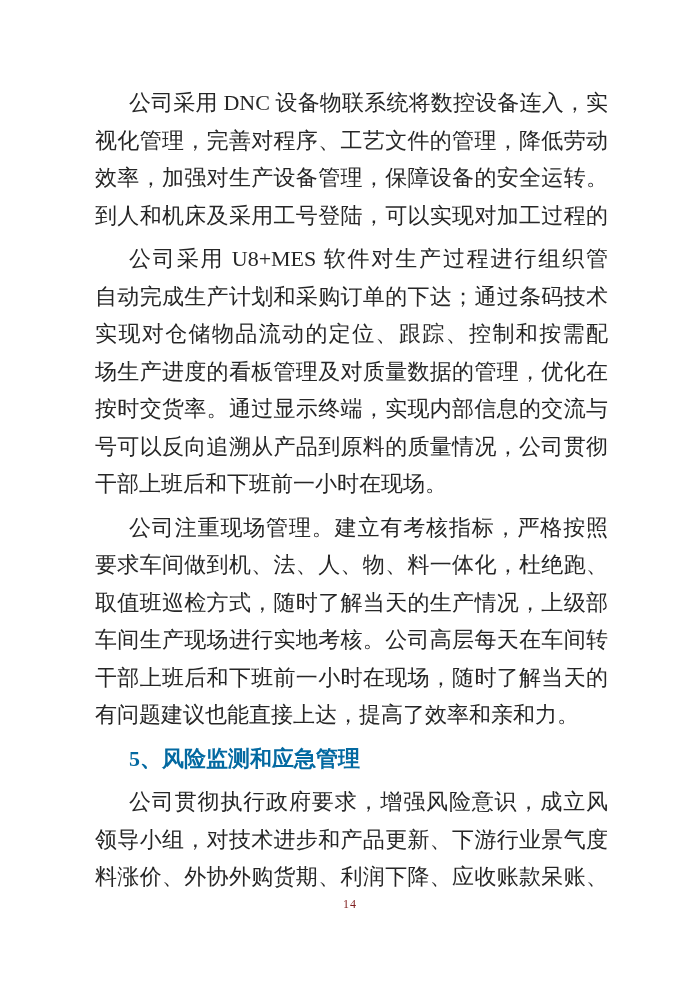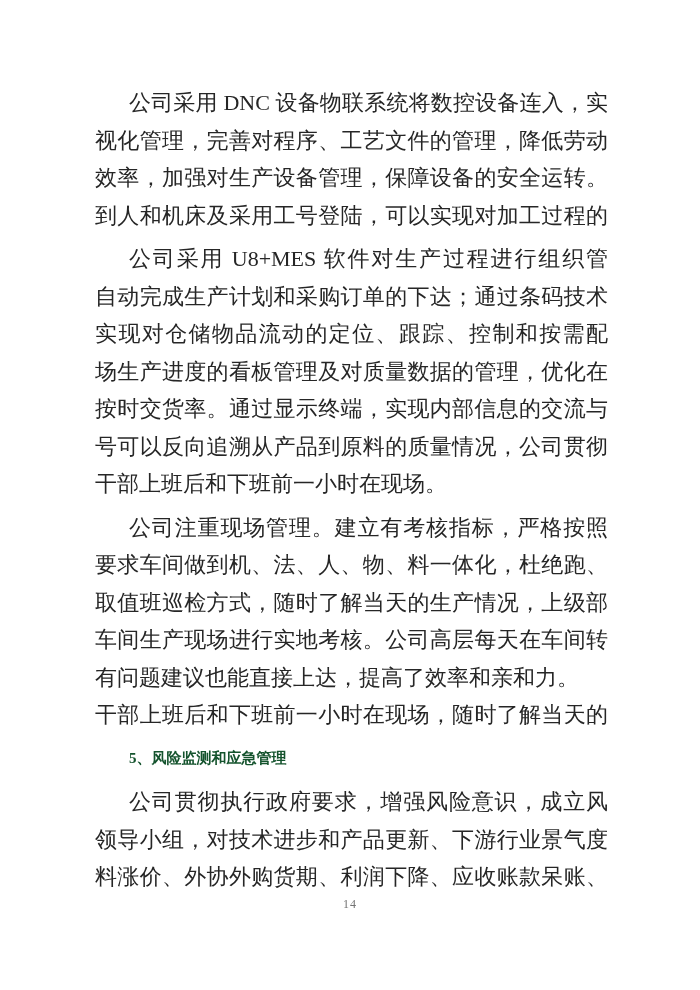--- a/index.html
+++ b/index.html
@@ -37,37 +37,37 @@
     white-space: nowrap-none; 
   }
   .para .line.first {
     text-indent: 34px;
   }
   .para .line.last {
     text-align-last: left;
   }
   .para.heading .line {
     font-weight: bold;
-    font-size: 15px;
+    font-size: 22px;
     text-align: left;
     text-align-last: left;
     text-indent: 34px;
-    color: #14532d;
+    color: #0369a1;
   }
   .page-footer {
     position: absolute;
     top: 894px;
     left: 0;
     width: 700px;
     text-align: center;
   }
   .page-number {
     font-size: 12px;
     line-height: 20px;
-    color: #737373;
+    color: #7f1d1d;
     letter-spacing: 1px;
     text-align: center;
   }
 </style>
 </head>
 <body>
 
 <div class="page">
   <div class="doc-body">
       <div class="para body">
@@ -83,22 +83,22 @@
         <div class="line">场生产进度的看板管理及对质量数据的管理，优化在制品生产，提高</div>
         <div class="line">按时交货率。通过显示终端，实现内部信息的交流与互动。按机床编</div>
         <div class="line">号可以反向追溯从产品到原料的质量情况，公司贯彻执行政府要求</div>
         <div class="line last">干部上班后和下班前一小时在现场。</div>
       </div>
       <div class="para body">
         <div class="line first">公司注重现场管理。建立有考核指标，严格按照 6S 提高生产。</div>
         <div class="line">要求车间做到机、法、人、物、料一体化，杜绝跑、冒、滴、漏，采</div>
         <div class="line">取值班巡检方式，随时了解当天的生产情况，上级部门也会不定期地对</div>
         <div class="line">车间生产现场进行实地考核。公司高层每天在车间转一至两圈，中层</div>
+        <div class="line">干部上班后和下班前一小时在现场，随时了解当天的生产情况，员工</div>
         <div class="line last">有问题建议也能直接上达，提高了效率和亲和力。</div>
-        <div class="line">干部上班后和下班前一小时在现场，随时了解当天的生产情况，员工</div>
       </div>
       <div class="para heading">
         <div class="line first last">5、风险监测和应急管理</div>
       </div>
       <div class="para body">
         <div class="line first">公司贯彻执行政府要求，增强风险意识，成立风险防范化解工作</div>
         <div class="line">领导小组，对技术进步和产品更新、下游行业景气度不佳、上游原材</div>
         <div class="line last">料涨价、外协外购货期、利润下降、应收账款呆账、存货规模较大、</div>
       </div>
     </div>

